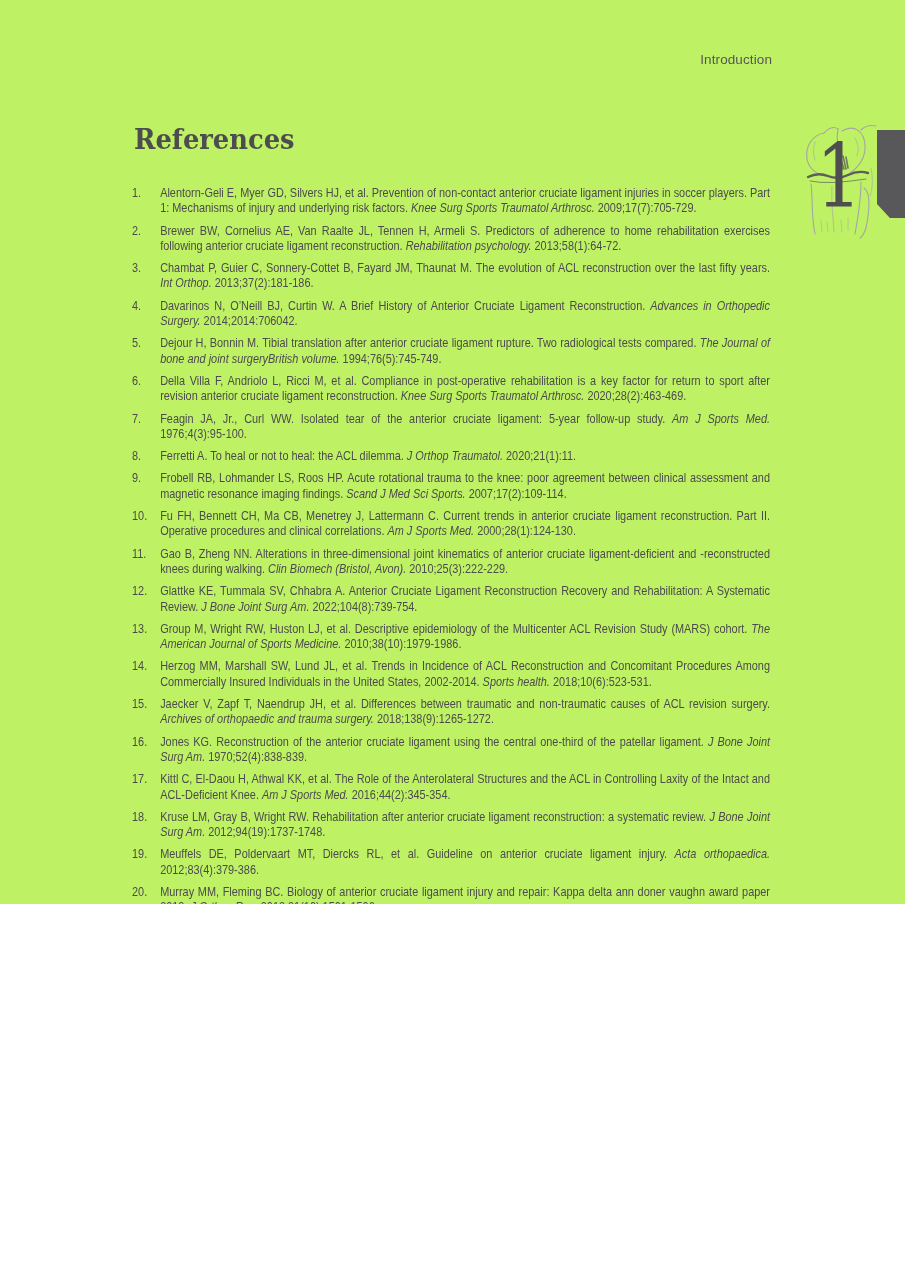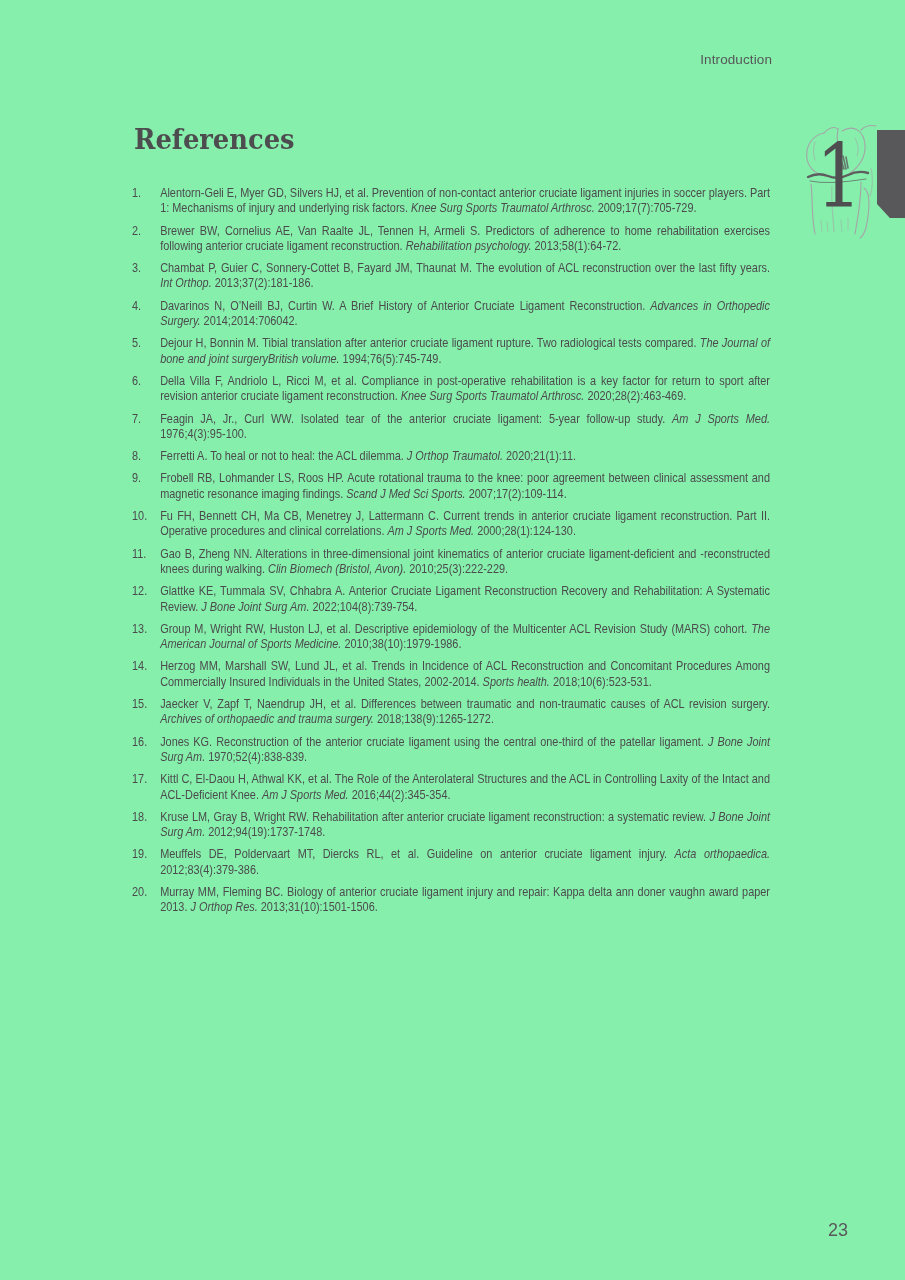--- a/index.html
+++ b/index.html
@@ -1,17 +1,17 @@
 <!DOCTYPE html>
 <html><head>
 <meta charset="utf-8">
 <style>
   html,body{margin:0;padding:0;background:#ffffff;}
   .page{
-    position:relative;width:905px;height:1280px;background:#86efac;overflow:hidden;
+    position:relative;width:905px;height:904px;background:#bef264;overflow:hidden;
     font-family:"Liberation Sans",sans-serif;color:#4b4b4d;
   }
   .running-header{
     position:absolute;top:52px;right:133px;
     font-size:13.5px;color:#565659;letter-spacing:.1px;
   }
   .page-title{
     position:absolute;left:134px;top:123px;margin:0;
     font-family:"DejaVu Serif","Liberation Serif",serif;
     font-weight:bold;font-size:28px;color:#4d4d4f;

